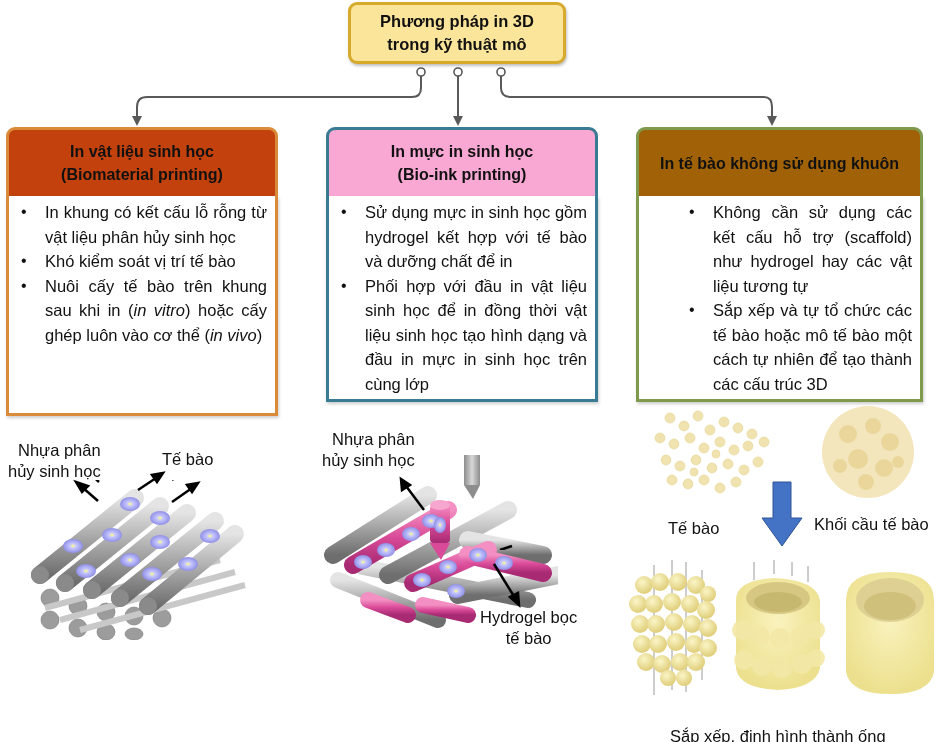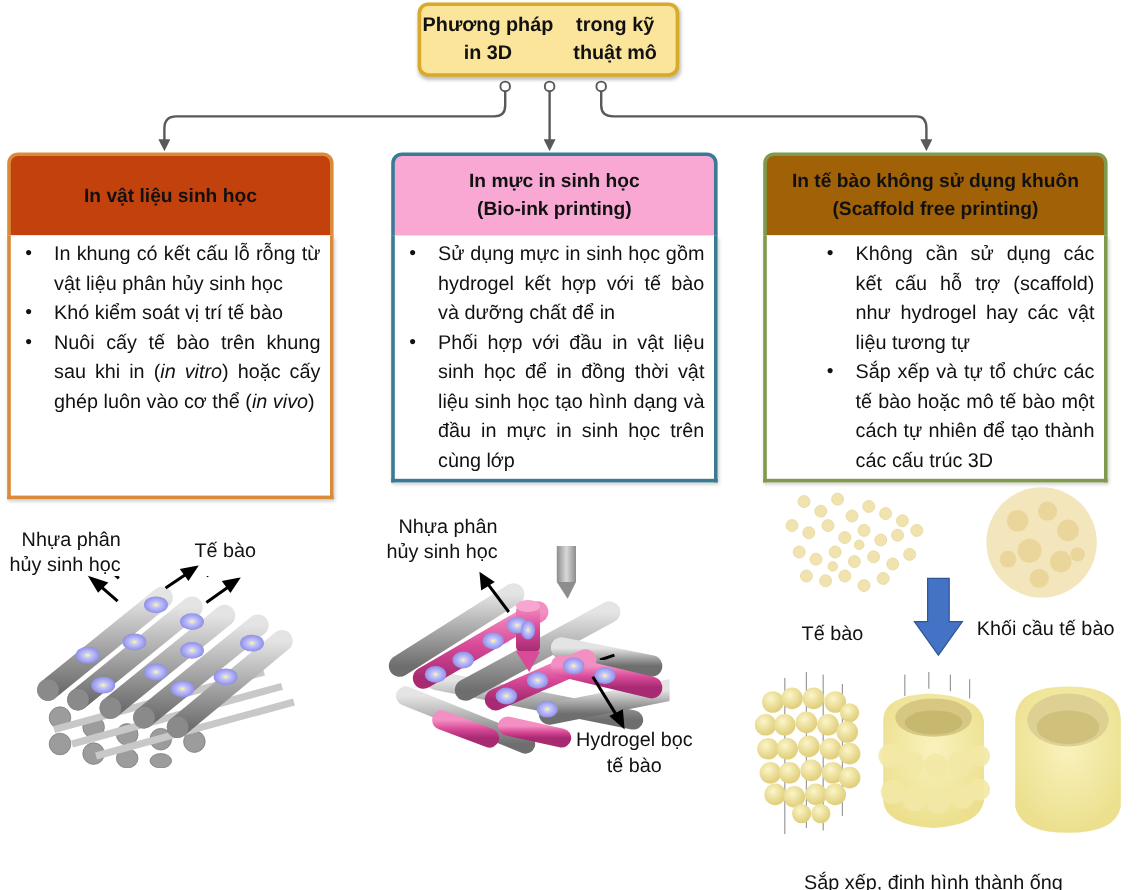--- a/index.html
+++ b/index.html
@@ -2,21 +2,21 @@
 <html><head>
 <meta charset="utf-8">
 <style>
   * { box-sizing: border-box; margin: 0; padding: 0; }
   html, body { width: 951px; height: 742px; background: #ffffff; overflow: hidden; }
   body { position: relative; font-family: "Liberation Sans", "DejaVu Sans", sans-serif; color: #111; }
 
   .root-box {
     position: absolute; left: 348px; top: 2px; width: 218px; height: 62px;
     background: #fbe59a; border: 3px solid #d8aa2c; border-radius: 9px;
-    display: flex; align-items: center; justify-content: center;
+    display: flex; flex-direction: column; align-items: center; justify-content: center;
     font-weight: bold; font-size: 16.5px; line-height: 23px; text-align: center;
     box-shadow: 1px 2px 3px rgba(0,0,0,0.25);
   }
 
   svg.connectors { position: absolute; left: 0; top: 0; width: 951px; height: 742px; pointer-events: none; }
 
   .cat-head {
     position: absolute; height: 70px; border-radius: 9px 9px 0 0;
     display: flex; flex-direction: column; align-items: center; justify-content: center;
     font-weight: bold; font-size: 16px; line-height: 23px; text-align: center;
@@ -64,20 +64,21 @@
   </g>
 </svg>
 
 <div class="root-box">
   <span>Phương pháp in 3D</span>
   <span>trong kỹ thuật mô</span>
 </div>
 
 <div class="cat-head c1-head">
   <span>In vật liệu sinh học</span>
+  <span>(Biomaterial printing)</span>
 </div>
 <div class="cat-body c1-body">
   <ul>
     <li>In khung có kết cấu lỗ rỗng từ vật liệu phân hủy sinh học</li>
     <li>Khó kiểm soát vị trí tế bào</li>
     <li><span>Nuôi cấy tế bào trên khung sau khi in (</span><i>in vitro</i><span>) hoặc cấy ghép luôn vào cơ thể (</span><i>in vivo</i><span>)</span></li>
   </ul>
 </div>
 
 <div class="cat-head c2-head">
@@ -86,21 +87,20 @@
 </div>
 <div class="cat-body c2-body">
   <ul>
     <li>Sử dụng mực in sinh học gồm hydrogel kết hợp với tế bào và dưỡng chất để in</li>
     <li>Phối hợp với đầu in vật liệu sinh học để in đồng thời vật liệu sinh học tạo hình dạng và đầu in mực in sinh học trên cùng lớp</li>
   </ul>
 </div>
 
 <div class="cat-head c3-head">
   <span>In tế bào không sử dụng khuôn</span>
-  <span>(Scaffold free printing)</span>
 </div>
 <div class="cat-body c3-body">
   <ul>
     <li>Không cần sử dụng các kết cấu hỗ trợ (scaffold) như hydrogel hay các vật liệu tương tự</li>
     <li>Sắp xếp và tự tổ chức các tế bào hoặc mô tế bào một cách tự nhiên để tạo thành các cấu trúc 3D</li>
   </ul>
 </div>
 
 <svg class="ill" style="left:20px;top:480px;width:240px;height:160px" viewBox="0 0 240 160">
   <defs>

